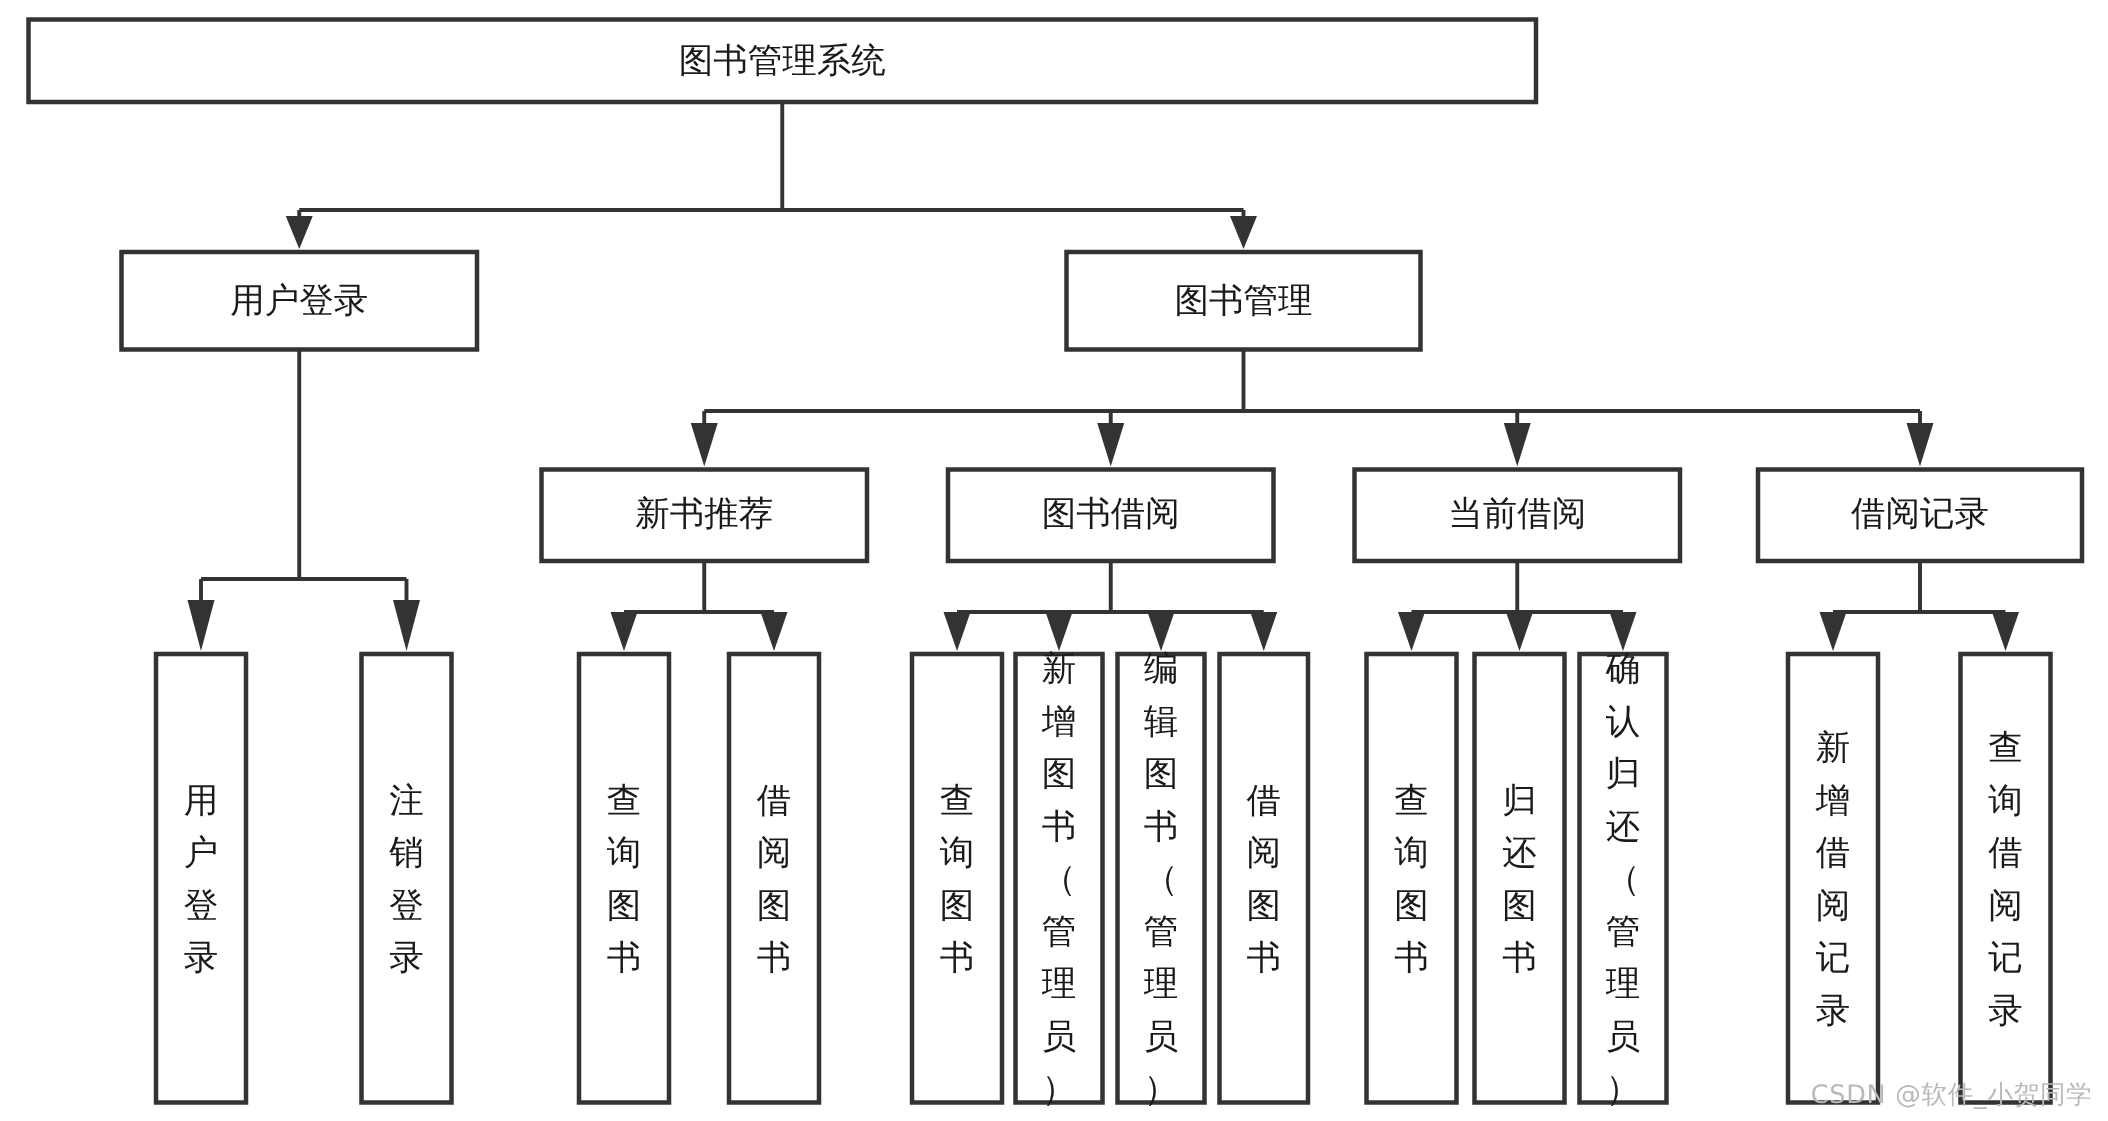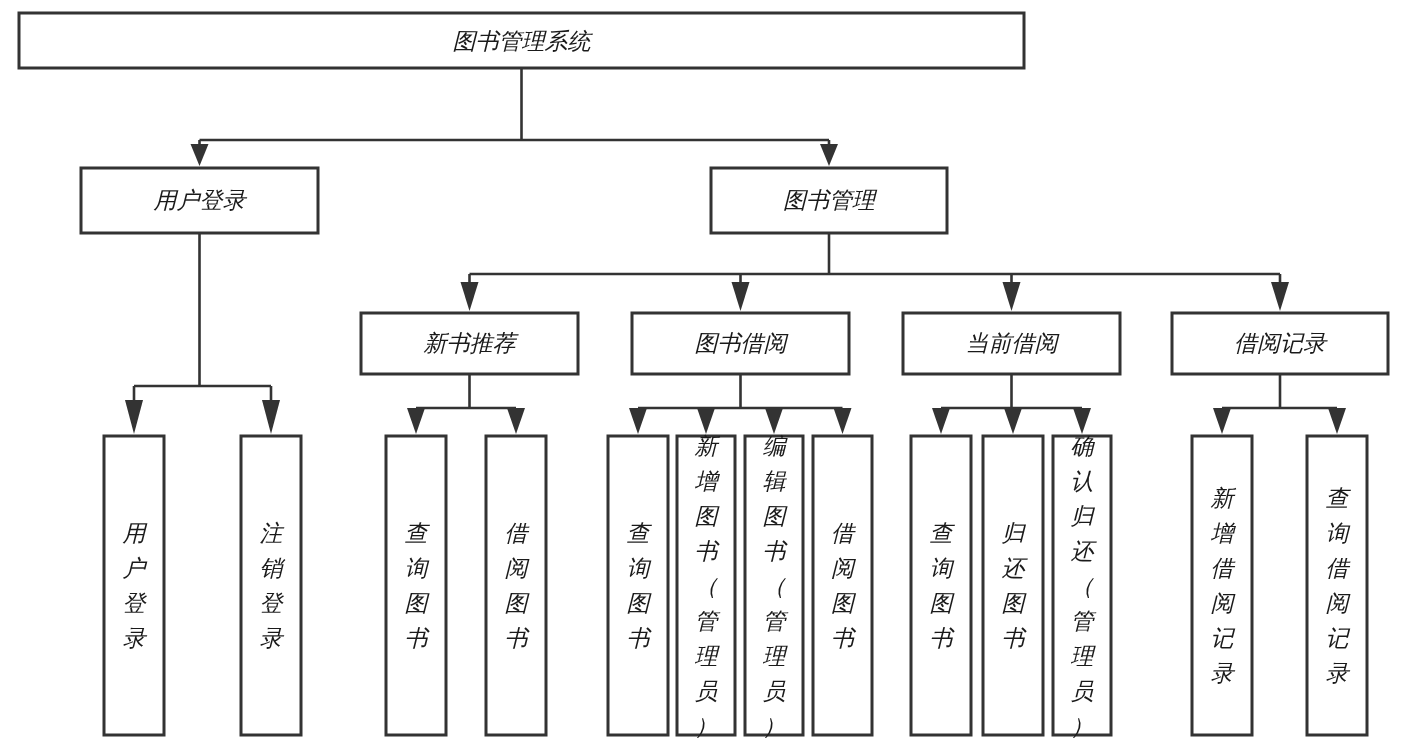--- a/index.html
+++ b/index.html
@@ -11,21 +11,20 @@
     width: 1405px;
     height: 747px;
     font-family: "DejaVu Sans", "Liberation Sans", sans-serif;
     overflow: hidden;
   }
   #diagram-root {
     position: relative;
     width: 1405px;
     height: 747px;
     background: #ffffff;
-    font-style: italic;
   }
   svg.flow {
     position: absolute;
     left: 0;
     top: 0;
     width: 1405px;
     height: 747px;
   }
   .node-box {
     fill: #ffffff;
@@ -226,13 +225,14 @@
             <text class="node-label-vertical" x="1222" y="506"><tspan x="1222" dy="0">新</tspan><tspan x="1222" dy="35">增</tspan><tspan x="1222" dy="35">借</tspan><tspan x="1222" dy="35">阅</tspan><tspan x="1222" dy="35">记</tspan><tspan x="1222" dy="35">录</tspan></text>
           </g>
           <g>
             <rect class="node-box" x="1307" y="436" width="60" height="299"></rect>
             <text class="node-label-vertical" x="1337" y="506"><tspan x="1337" dy="0">查</tspan><tspan x="1337" dy="35">询</tspan><tspan x="1337" dy="35">借</tspan><tspan x="1337" dy="35">阅</tspan><tspan x="1337" dy="35">记</tspan><tspan x="1337" dy="35">录</tspan></text>
           </g>
         </g>
     </g>
   </svg>
 
+  <div class="watermark">CSDN @软件_小贺同学</div>
 </div>
 
 </body></html>

